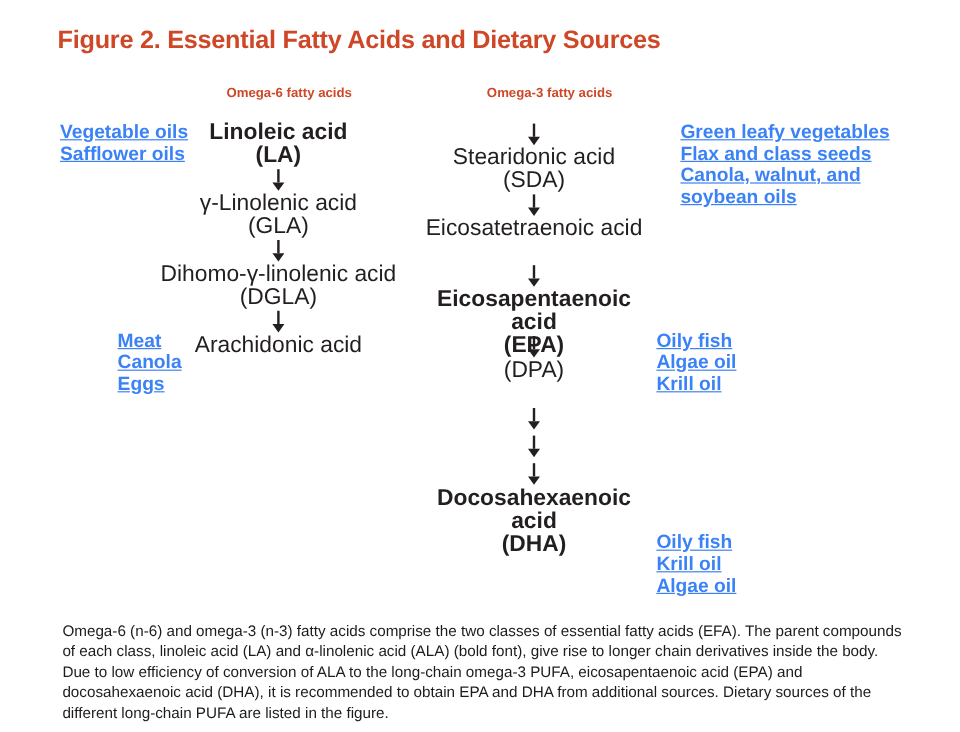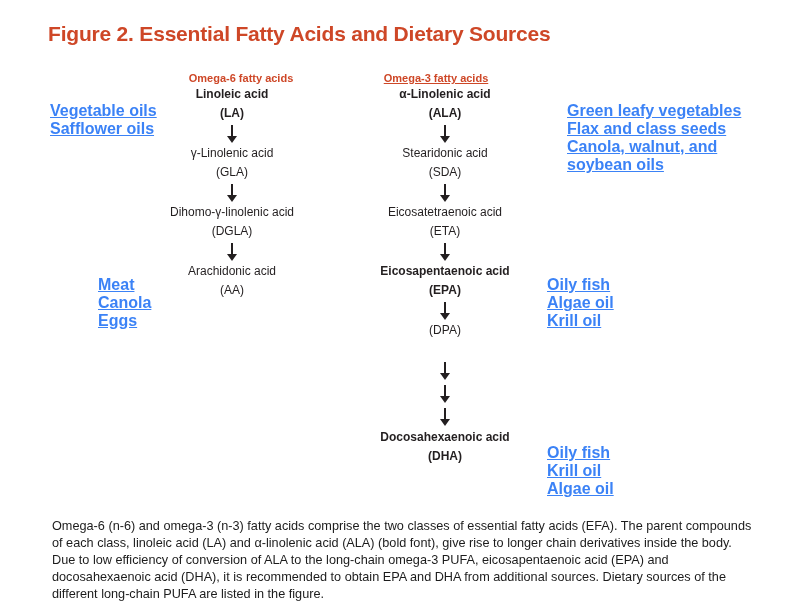--- a/index.html
+++ b/index.html
@@ -9,22 +9,22 @@
   }
   .title{
     position:absolute;left:48px;top:22px;margin:0;
     font-size:21px;font-weight:700;letter-spacing:-0.2px;color:#ce4727;
   }
   .colhdr{
     position:absolute;top:72px;width:200px;text-align:center;
     font-size:11px;font-weight:700;color:#ce4727;
   }
   .hdr-o6{left:141px;}
-  .hdr-o3{left:336px;text-decoration:underline;}
-  .chain{position:absolute;width:200px;top:85px;text-align:center;font-size:12px;line-height:19px;}
+  .hdr-o3{left:358px;}
+  .chain{position:absolute;width:200px;top:101px;text-align:center;font-size:19px;line-height:19px;}
   .chain-o6{left:132px;}
   .chain-o3{left:345px;}
   .node{height:38px;}
   .node.bold{font-weight:700;}
   .arrowbox{height:21px;display:flex;align-items:center;justify-content:center;}
   .arrowbox.tall{height:23px;}
   .arrow{width:2px;height:11px;background:#231f20;position:relative;margin-bottom:7px;}
   .arrow::after{
     content:"";position:absolute;top:11px;left:50%;transform:translateX(-50%);
     width:0;height:0;border:5px solid transparent;border-top:7px solid #231f20;border-bottom:none;
@@ -95,42 +95,36 @@
       </div>
     <div class="node">
       <div>Dihomo-γ-linolenic acid</div>
       <div>(DGLA)</div>
     </div>
     <div class="arrowbox">
         <span class="arrow"></span>
       </div>
     <div class="node">
       <div>Arachidonic acid</div>
-      <div>(AA)</div>
     </div>
   </div>
 
   <div class="chain chain-o3">
-    <div class="node bold">
-      <div>α-Linolenic acid</div>
-      <div>(ALA)</div>
-    </div>
     <div class="arrowbox">
         <span class="arrow"></span>
       </div>
     <div class="node">
       <div>Stearidonic acid</div>
       <div>(SDA)</div>
     </div>
     <div class="arrowbox">
         <span class="arrow"></span>
       </div>
     <div class="node">
       <div>Eicosatetraenoic acid</div>
-      <div>(ETA)</div>
     </div>
     <div class="arrowbox">
         <span class="arrow"></span>
       </div>
     <div class="node bold">
       <div>Eicosapentaenoic acid</div>
       <div>(EPA)</div>
     </div>
     <div class="arrowbox">
         <span class="arrow"></span>

